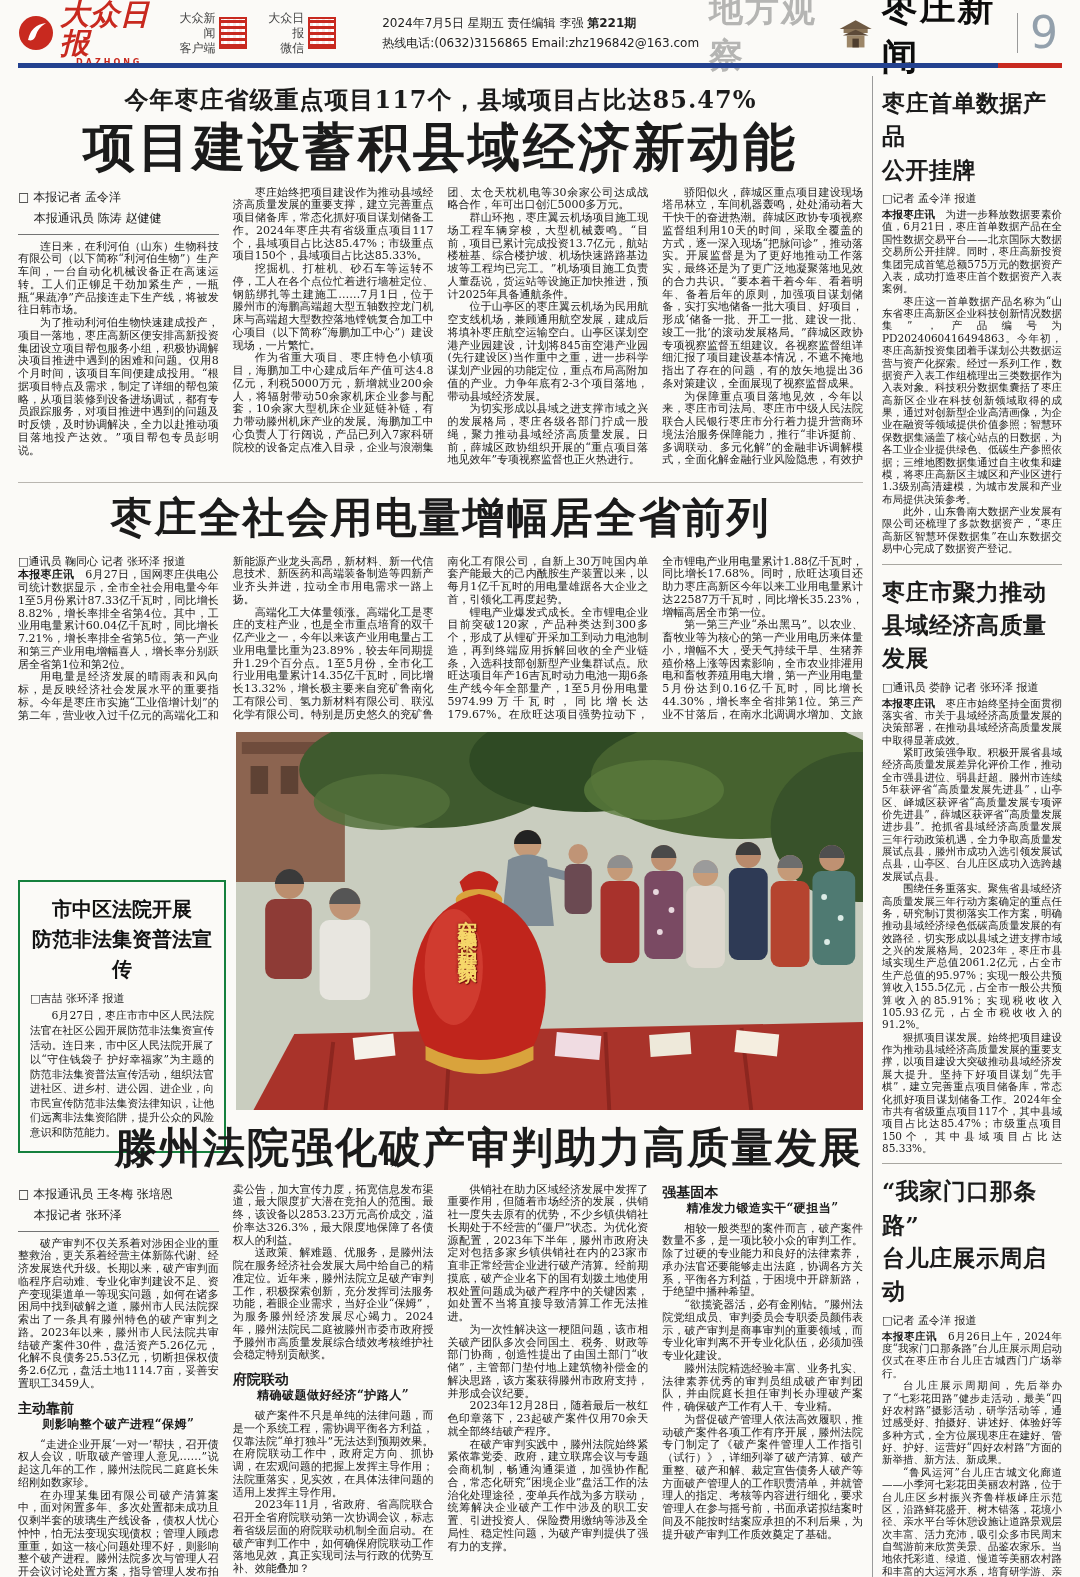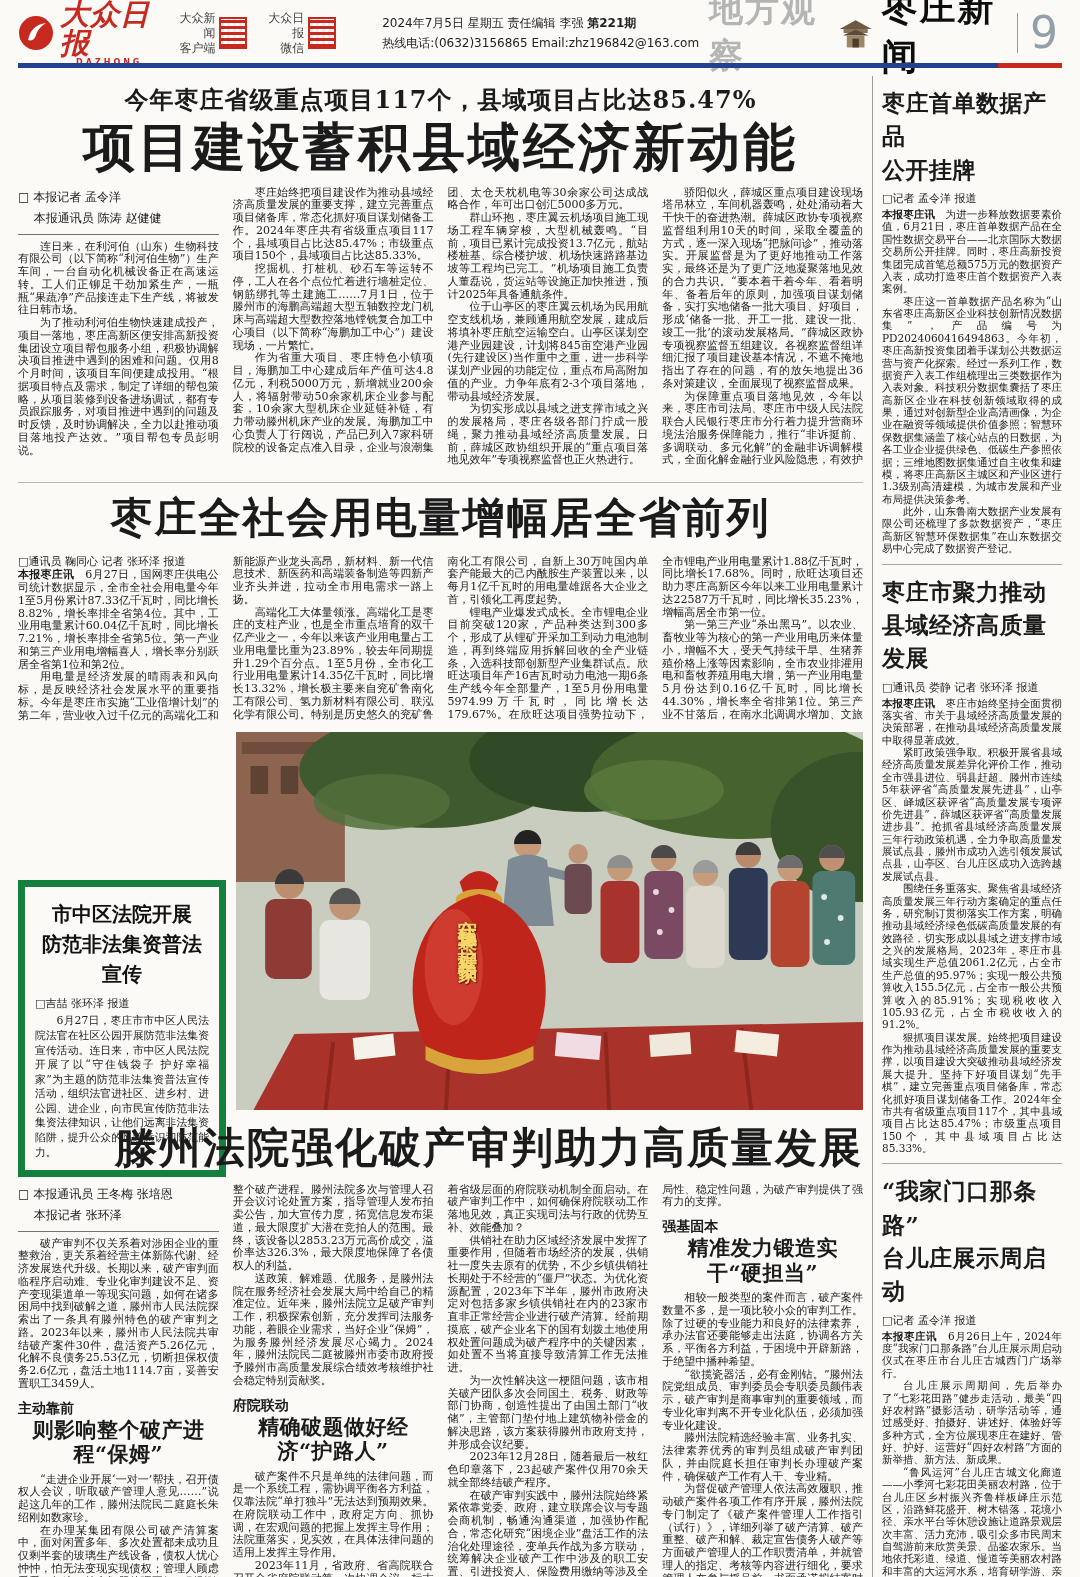--- a/index.html
+++ b/index.html
@@ -35,35 +35,35 @@
   .main{width:845px}
   .sidebar{flex:1;border-left:1px solid #9a9a9a;margin-left:9px;padding-left:9px}
 
   
   .body4{columns:4;column-gap:14px;column-fill:auto;font-size:11px;line-height:1.16;text-align:justify;overflow:hidden}
   .bp{text-indent:2em;text-align:justify}
   .lead-p{text-indent:0}
   .bl{text-indent:0;margin-bottom:1px}
   .byline-block{border-bottom:1px solid #737373;padding-bottom:5px;margin-bottom:6px;font-size:12px;line-height:1.75;text-indent:0}
   .sub1{text-align:left;font-family:"DejaVu Sans",sans-serif;font-weight:bold;font-size:14px;margin:9px 0 2px;text-indent:0;break-after:avoid}
-  .sub2{text-align:center;font-size:21px;font-weight:bold;margin:0 0 7px;text-indent:0;letter-spacing:.5px;break-after:avoid}
+  .sub2{text-align:center;font-size:12px;font-weight:bold;margin:0 0 7px;text-indent:0;letter-spacing:.5px;break-after:avoid}
 
   
   .kicker{text-align:center;font-size:24px;font-weight:600;letter-spacing:1px;margin:8px 0 2px}
   .headline1{text-align:center;font-size:52px;font-weight:900;letter-spacing:3px;line-height:1.05;margin:4px 0 12px}
   .a1{height:288px}
   .sep{border:none;border-top:1px solid #b9b6b0;margin:7px 0}
 
   
   .headline2{text-align:center;font-size:42px;font-weight:900;letter-spacing:2px;margin:6px 0 10px}
   .a2{height:172px}
 
   
   .mid{display:flex;gap:10px;height:378px;align-items:flex-start;margin-top:4px}
-  .law-box{width:208px;margin-top:148px;border:7px solid #15803d;padding:12px 10px 10px;background:#fbfaf7}
+  .law-box{width:208px;margin-top:148px;border:2px solid #15803d;padding:12px 10px 10px;background:#fbfaf7}
   .law-title{text-align:center;font-family:"DejaVu Sans",sans-serif;font-weight:800;font-size:20px;line-height:1.5;color:#111}
   .law-body{margin-top:8px;font-size:10.8px;line-height:1.35;text-align:justify}
   .law-body .bp{text-indent:2em}
   .law-body .bl{font-size:11px;margin-bottom:3px}
   .photo{flex:1;height:378px;position:relative;overflow:hidden;background:#c9cdbf}
   .photo svg{display:block;width:100%;height:100%}
   .slogan{position:absolute;left:35%;top:46%;writing-mode:vertical-rl;display:flex;gap:7px;
           font-size:19px;font-weight:bold;color:#f6d76a;letter-spacing:4px;
           text-shadow:0 0 3px #7a1410,1px 1px 0 #7a1410}
 

